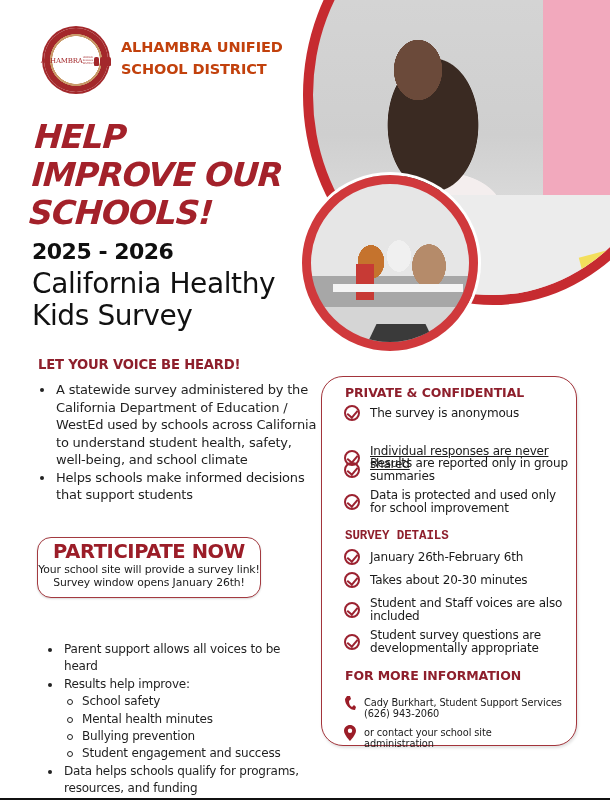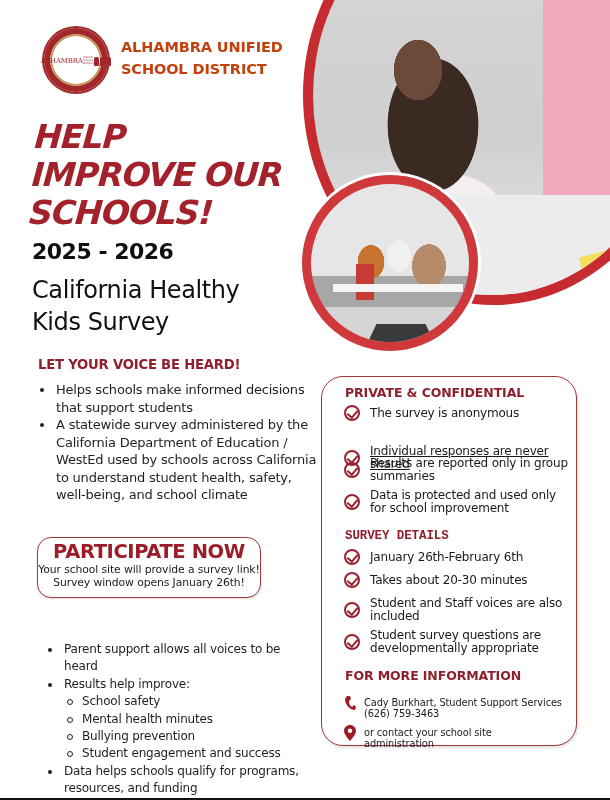--- a/index.html
+++ b/index.html
@@ -31,22 +31,22 @@
     font-family: "DejaVu Sans", sans-serif; font-weight: bold; font-style: italic;
     font-size: 33px; line-height: 38px; color: #a3212a; letter-spacing: -1px;
     transform: skewX(-4deg);
   }
   .headline div { white-space: nowrap; }
   .year {
     position: absolute; left: 32px; top: 239px;
     font-weight: bold; font-size: 22px; color: #0f0f0f; letter-spacing: -0.5px;
   }
   .survey-name {
-    position: absolute; left: 32px; top: 274px;
-    font-size: 24px; line-height: 32px; color: #111; letter-spacing: -0.4px;
+    position: absolute; left: 32px; top: 268px;
+    font-size: 28px; line-height: 32px; color: #111; letter-spacing: -0.4px;
   }
 
   
   .photo-big {
     position: absolute; left: 303px; top: -115px; width: 380px; height: 420px;
     border-radius: 50%; border: 10px solid #c62b30; overflow: hidden;
     background:
       radial-gradient(ellipse 40px 50px at 105px 175px, #6b4a3a 0 60%, transparent 61%),
       radial-gradient(ellipse 75px 110px at 120px 230px, #3a2a22 0 60%, transparent 61%),
       radial-gradient(ellipse 100px 70px at 130px 320px, #f4eeee 0 60%, transparent 61%),
@@ -184,22 +184,22 @@
   <div>SCHOOLS!</div>
 </div>
 <div class="year">2025 - 2026</div>
 <div class="survey-name">
   <div>California Healthy</div>
   <div>Kids Survey</div>
 </div>
 
 <div class="voice-title">LET YOUR VOICE BE HEARD!</div>
 <ul class="bullets voice-list">
+  <li>A statewide survey administered by the California Department of Education / WestEd used by schools across California to understand student health, safety, well-being, and school climate</li>
   <li>Helps schools make informed decisions that support students</li>
-  <li>A statewide survey administered by the California Department of Education / WestEd used by schools across California to understand student health, safety, well-being, and school climate</li>
 </ul>
 
 <div class="participate">
   <div class="participate-title">PARTICIPATE NOW</div>
   <div class="participate-line">Your school site will provide a survey link!</div>
   <div class="participate-line">Survey window opens January 26th!</div>
 </div>
 
 <ul class="bullets lower-list" style="font-size:12px;line-height:17.4px;margin-top:32px;">
   <li>Parent support allows all voices to be heard</li>
@@ -257,21 +257,21 @@
   <div class="card-section-title" style="top:291px;">FOR MORE INFORMATION</div>
 
   <div class="contact-item" style="top:309px;">
     <span class="phone-icon">
       <svg width="12" height="16" viewBox="0 0 12 16">
           <path d="M3 1 L6 1 L7 4 L5 6 C5 9 6 11 8 12 L10 10 L12 12 L11 15 C6 15 1 10 1 4 Z" fill="#9b1d28"></path>
         </svg>
     </span>
     <div class="contact-text">
       <div>Cady Burkhart, Student Support Services</div>
-      <div>(626) 759-3463</div>
+      <div>(626) 943-2060</div>
     </div>
   </div>
 
   <div class="contact-item" style="top:339px;">
     <span class="pin-icon">
       <svg width="12" height="16" viewBox="0 0 12 16">
           <path d="M6 0 C2.7 0 0 2.6 0 5.8 C0 10 6 16 6 16 C6 16 12 10 12 5.8 C12 2.6 9.3 0 6 0 Z M6 8 A2.2 2.2 0 1 1 6 3.6 A2.2 2.2 0 1 1 6 8 Z" fill="#9b1d28"></path>
         </svg>
     </span>
     <div class="contact-text" style="width:150px;">or contact your school site administration</div>

